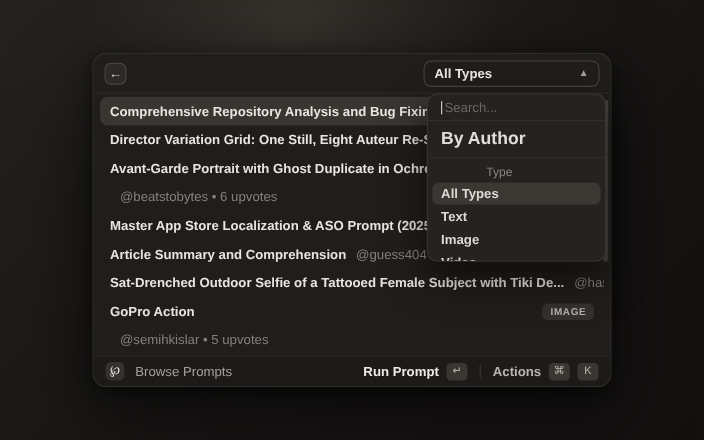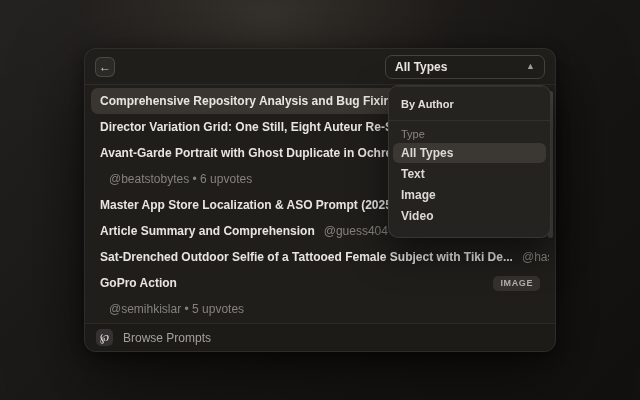--- a/index.html
+++ b/index.html
@@ -72,23 +72,23 @@
     display:flex; flex-direction:column;
   }
   .dd-search {
     height:23px; flex:0 0 auto; display:flex; align-items:center; padding:0 12px;
     color:#6c6964; font-size:12px;
   }
   .dd-search .caret { width:1px; height:12px; background:#d9d6d1; margin-right:2px; }
   .dd-div { height:1px; background:#33302c; flex:0 0 auto; }
   .dd-item {
     height:33px; flex:0 0 auto; display:flex; align-items:center;
-    padding:0 12px; color:#e2dfda; font-size:11px; font-weight:700;
-  }
-  .dd-label { padding:7px 12px 2px; color:#8a867f; font-size:11px; flex:0 0 auto; }
+    padding:0 12px; color:#e2dfda; font-size:16px; font-weight:700;
+  }
+  .dd-label { padding:7px 12px 2px; color:#8a867f; font-size:11px; flex:0 0 auto;margin-left:41px; }
   .dd-opt {
     height:20px; flex:0 0 auto; display:flex; align-items:center;
     margin:1px 4px; padding:0 8px; border-radius:6px;
     color:#dddad5; font-size:12px; font-weight:700;
   }
   .dd-opt.selected { background:#3b3834; }
   
   .ftr {
     position:absolute; left:0; right:0; bottom:0; height:28px;
     border-top:1px solid #2e2b27;
@@ -158,31 +158,43 @@
           <span class="badge">IMAGE</span>
         </div>
         <div class="row">
           <span class="meta">@semihkislar • 5 upvotes</span>
         </div>
       </div>
 
     <div class="scrollthumb"></div>
 
     <div class="dd">
+      <div class="dd-search">
+        <span class="caret"></span>
+        <span>Search...</span>
+      </div>
       <div class="dd-div"></div>
       <div class="dd-item">By Author</div>
       <div class="dd-div"></div>
       <div class="dd-label">Type</div>
       <div id="dd-options">
           <div class="dd-opt selected">All Types</div>
           <div class="dd-opt">Text</div>
           <div class="dd-opt">Image</div>
           <div class="dd-opt">Video</div>
         </div>
     </div>
 
     <div class="ftr">
       <div class="app-icon">℘</div>
       <div class="ftr-title">Browse Prompts</div>
+      <div class="ftr-right">
+        <span class="run-label">Run Prompt</span>
+        <span class="key">↵</span>
+        <span class="vdiv"></span>
+        <span class="actions-label">Actions</span>
+        <span class="key">⌘</span>
+        <span class="key">K</span>
+      </div>
     </div>
 
   </div>
 </div>
 
 </body></html>

